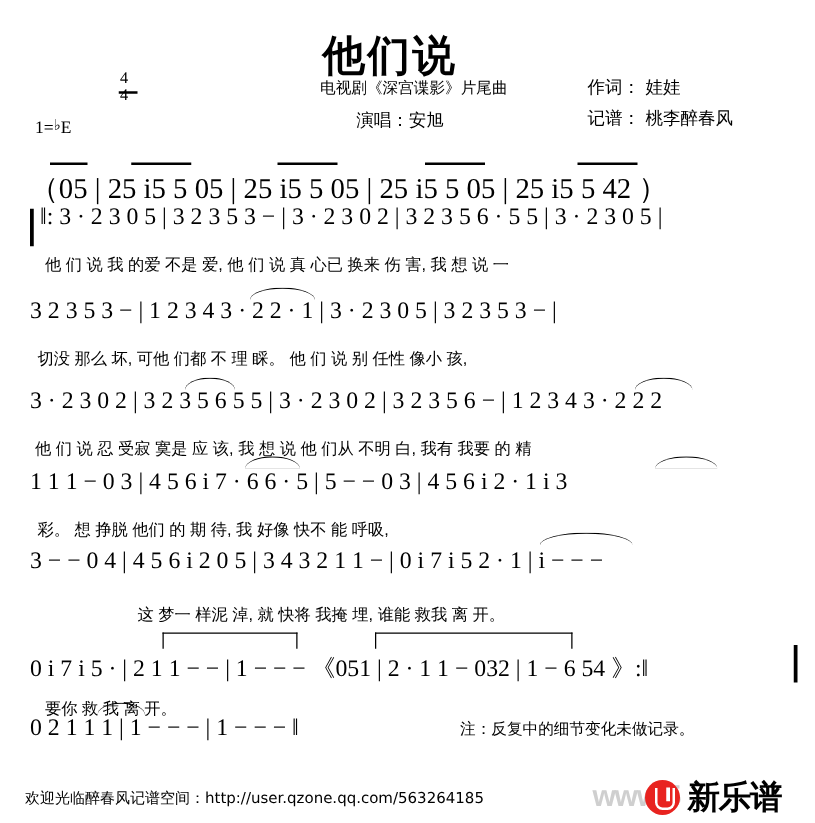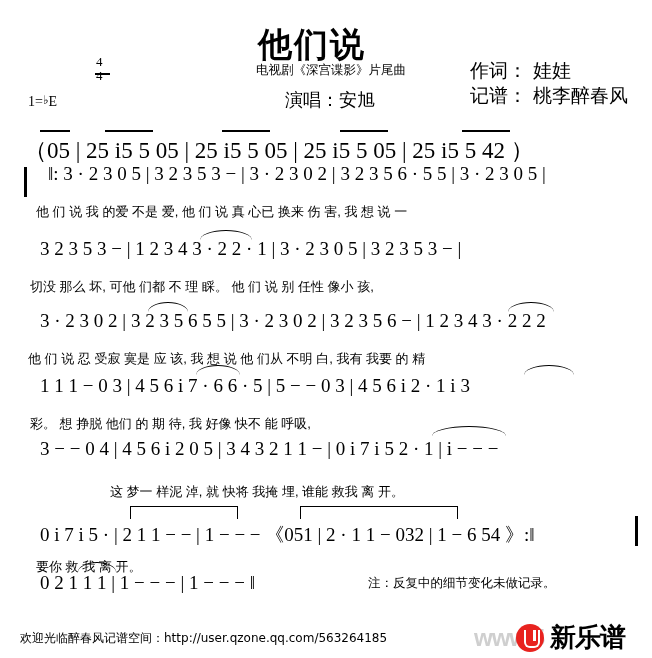--- a/index.html
+++ b/index.html
@@ -58,47 +58,46 @@
     position: absolute;
     top: 62px;
     left: 256px;
     font-size: 12.5px;
     font-family: "DejaVu Sans", "Liberation Sans", sans-serif;
   }
   .singer {
     position: absolute;
     top: 88px;
     left: 285px;
-    font-size: 18px;
+    font-size: 14px;
     font-family: "DejaVu Sans", "Liberation Sans", sans-serif;
   }
   .credits {
     position: absolute;
     top: 58px;
     left: 470px;
-    font-size: 19px;
+    font-size: 14px;
     line-height: 25px;
     font-family: "DejaVu Sans", "Liberation Sans", sans-serif;
   }
   .credits div { white-space: nowrap; }
 
   
   .system {
     position: absolute;
     left: 0;
     width: 652px;
   }
   .notes {
     position: absolute;
     left: 24px;
     white-space: nowrap;
     font-size: 19px;
     letter-spacing: 0px;
     font-family: "Liberation Serif", serif;
-    margin-left: 16px;
   }
   .lyrics {
     position: absolute;
     left: 36px;
     white-space: nowrap;
     font-size: 13px;
     font-family: Liberation Sans, sans-serif;
   }
   .intro {
     position: absolute;

